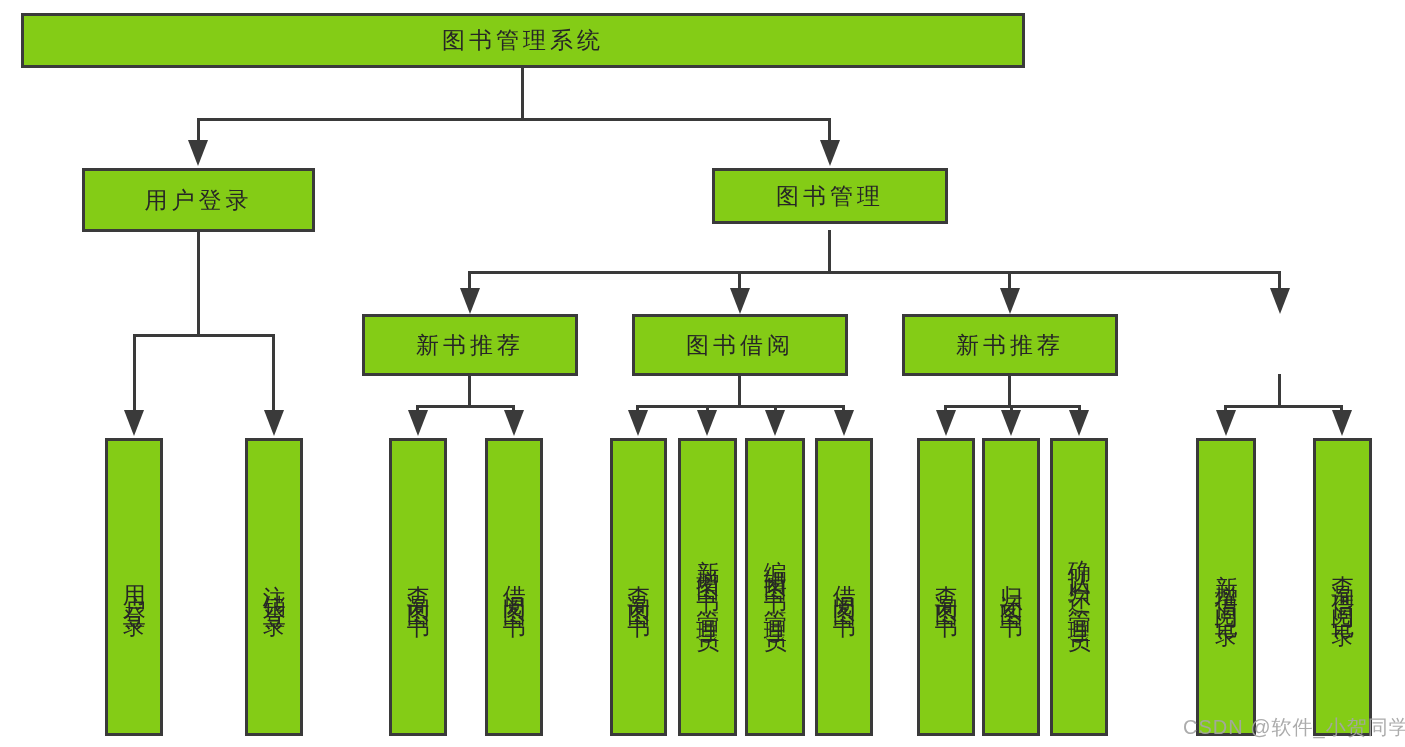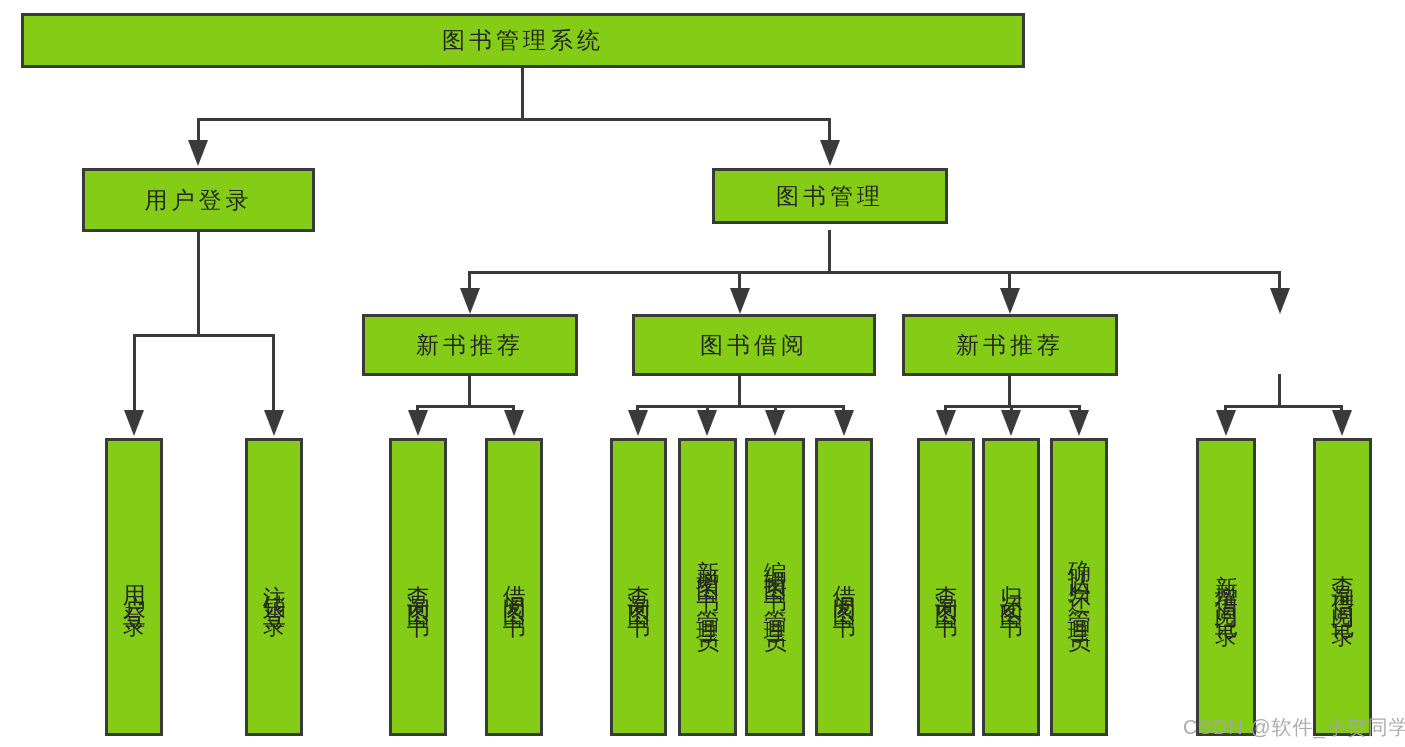--- a/index.html
+++ b/index.html
@@ -129,21 +129,21 @@
   <div class="node h-node" style="left:82px; top:168px; width:233px; height:64px;">
     <span class="label">用户登录</span>
   </div>
   <div class="node h-node" style="left:712px; top:168px; width:236px; height:56px;">
     <span class="label">图书管理</span>
   </div>
 
   <div class="node h-node" style="left:362px; top:314px; width:216px; height:62px;">
     <span class="label">新书推荐</span>
   </div>
-  <div class="node h-node" style="left:632px; top:314px; width:244px; height:62px;">
+  <div class="node h-node" style="left:632px; top:314px; width:216px; height:62px;">
     <span class="label">图书借阅</span>
   </div>
   <div class="node h-node" style="left:902px; top:314px; width:216px; height:62px;">
     <span class="label">新书推荐</span>
   </div>
 
   <div class="node v-node" style="left:105px; top:438px; width:58px; height:298px;">
     <span class="label">用户登录</span>
   </div>
   <div class="node v-node" style="left:245px; top:438px; width:58px; height:298px;">

